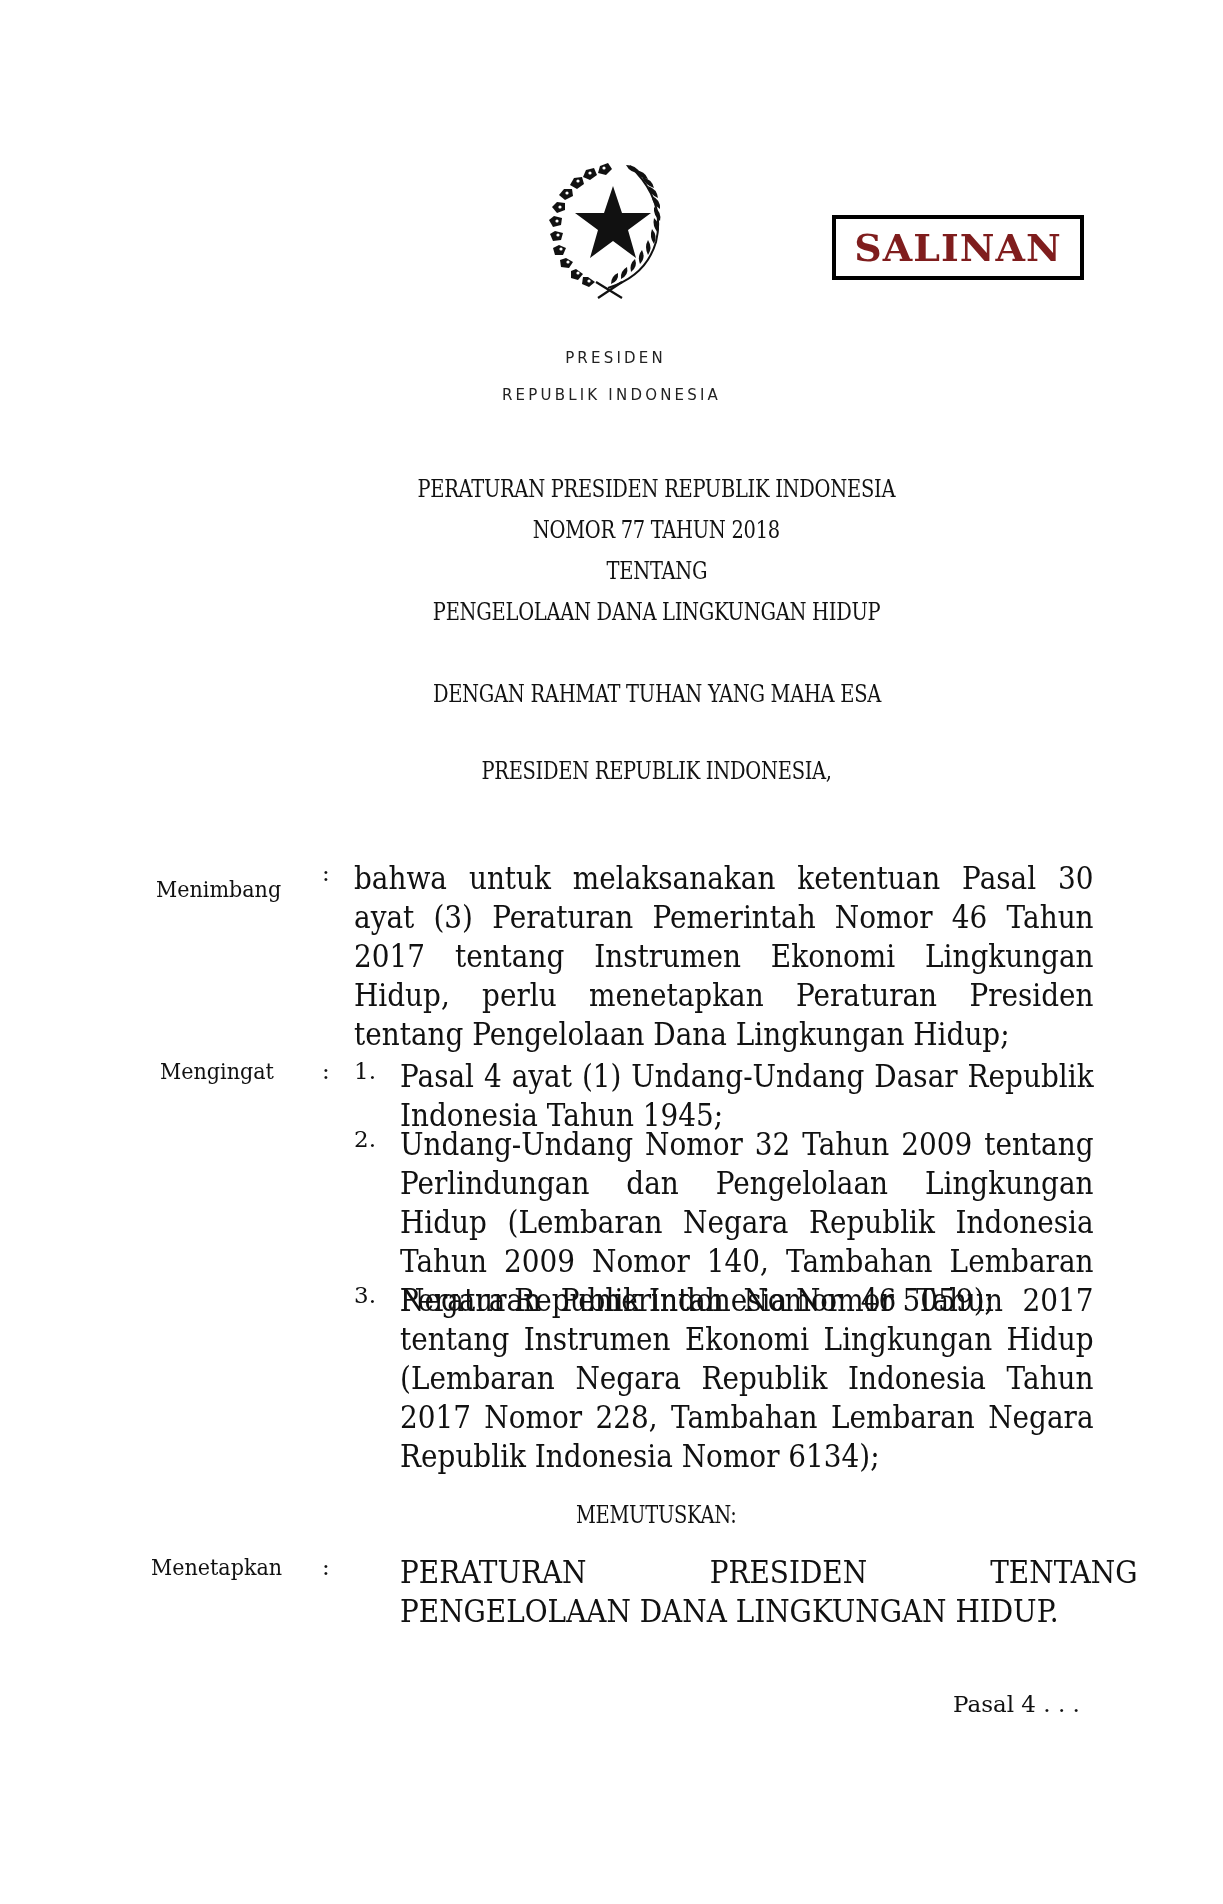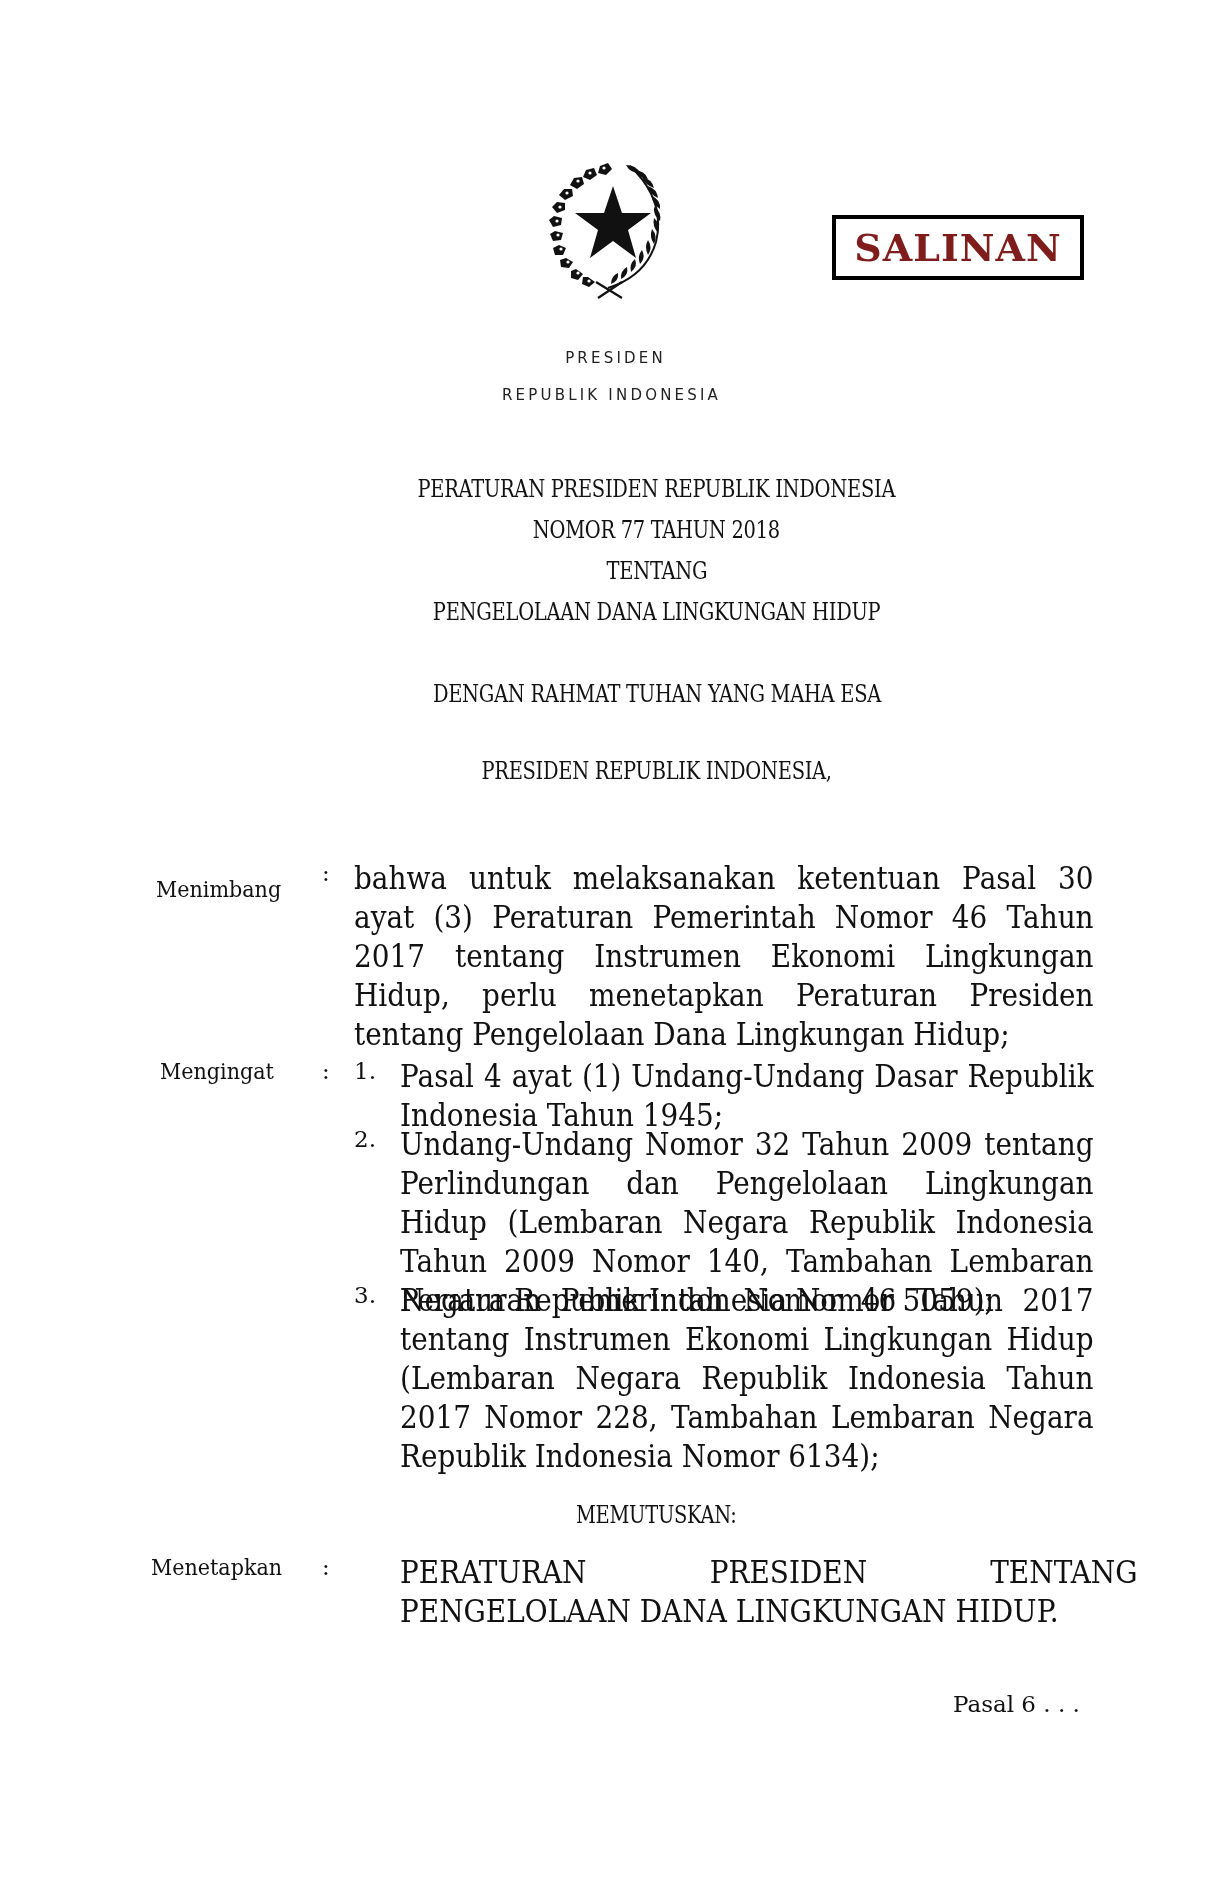--- a/index.html
+++ b/index.html
@@ -218,13 +218,13 @@
 </div>
 
 <div class="abs lbl" style="left:151px; top:1553px;">
   <span class="lbl-text">Menetapkan</span>
 </div>
 <div class="abs colon" style="left:322px; top:1553px;">:</div>
 <div class="abs para" style="left:356px; top:1553px; width:737px;margin-left:44px;">
   <span class="para-inner">PERATURAN PRESIDEN TENTANG PENGELOLAAN DANA LINGKUNGAN HIDUP.</span>
 </div>
 
-<div id="pasal-next" class="abs">Pasal 6 . . .</div>
+<div id="pasal-next" class="abs">Pasal 4 . . .</div>
 
 </body></html>

